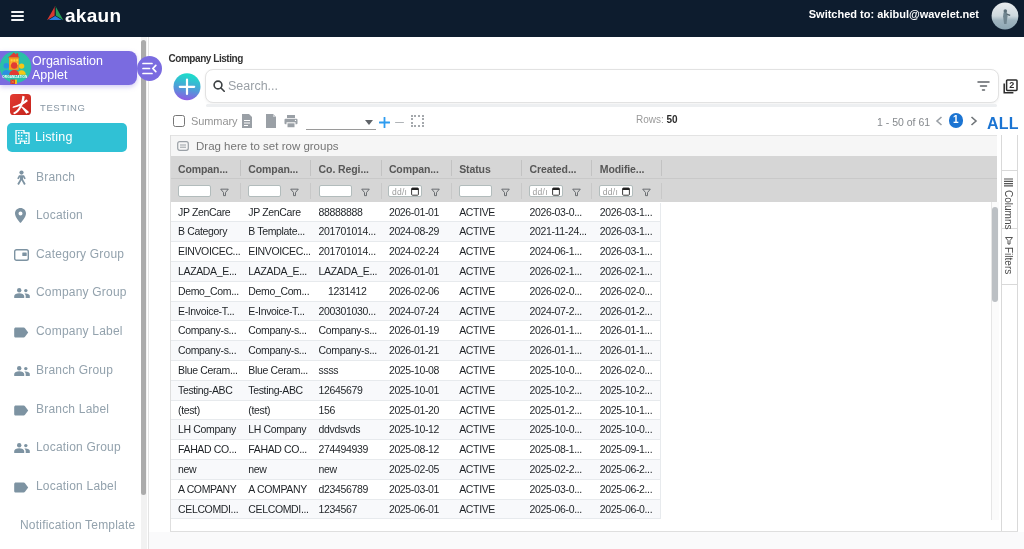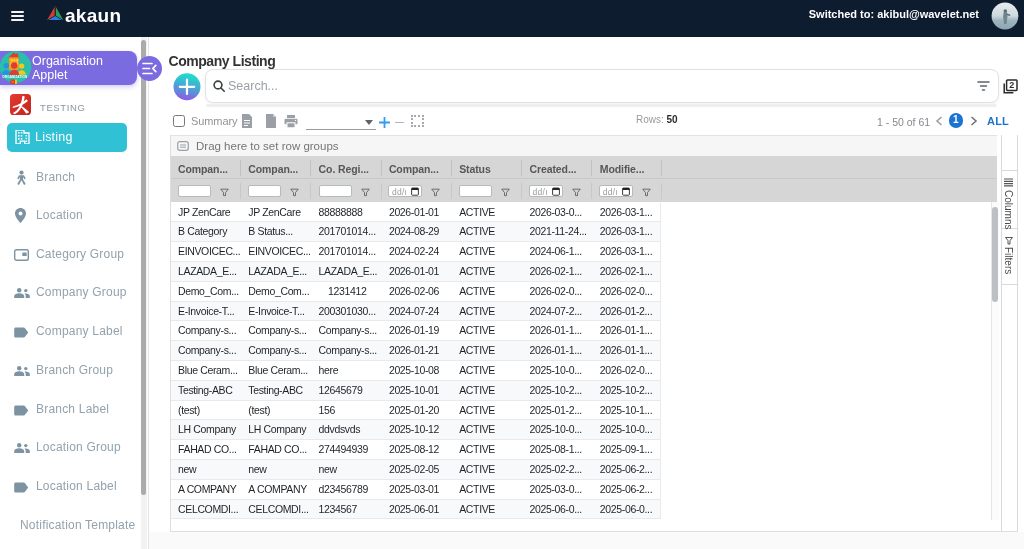--- a/index.html
+++ b/index.html
@@ -148,21 +148,21 @@
         <circle cx="11.8" cy="3.6" r="1.7"></circle>
         <path d="M11.8 6.4c-.5 0-1 .1-1.5.2.9.7 1.4 1.5 1.4 2.5V11h4.1V8.7c0-1.3-2-2.3-4-2.3z"></path>
       </g>
     </svg></div>
 <div class="abs sbtext" style="left:36px;top:440.0px">Location Group</div>
 <div class="abs" style="left:14px;top:479.0px"><svg width="15" height="11" viewBox="0 0 15 11">
       <path fill="#7d93a2" d="M1.8 0.5h7.9c.5 0 1 .25 1.3.65l3.2 4.35-3.2 4.35c-.3.4-.8.65-1.3.65H1.8c-.9 0-1.6-.7-1.6-1.6V2.1C.2 1.2.9.5 1.8.5z"></path>
     </svg></div>
 <div class="abs sbtext" style="left:36px;top:479.0px">Location Label</div>
 <div class="abs sbtext" style="left:20px;top:517.5px">Notification Template</div>
-<div class="abs" style="left:168.5px;top:52.5px;font-size:14px;font-weight:bold;color:#333;letter-spacing:-0.45px">Company Listing</div>
+<div class="abs" style="left:168.5px;top:52.5px;font-size:10px;font-weight:bold;color:#333;letter-spacing:-0.45px">Company Listing</div>
 <svg class="abs" style="left:172.5px;top:72.5px" width="28" height="28" viewBox="0 0 28 28">
 <defs>
       <linearGradient id="pg" x1="0.15" y1="0" x2="-0.05" y2="1">
         <stop offset="0" stop-color="#1fd9cb"></stop>
         <stop offset=".5" stop-color="#519ad9"></stop>
         <stop offset="1" stop-color="#9e4be6"></stop>
       </linearGradient>
     </defs>
 <circle cx="14" cy="13.8" r="13.5" fill="url(#pg)"></circle>
 <path d="M14 6.6v14.4M6.8 13.8h14.4" stroke="#fff" stroke-width="2.2" stroke-linecap="round"></path>
@@ -213,21 +213,21 @@
 <div class="abs" style="left:411px;top:115px;width:13px;height:12px;border:2px dotted #a5a9ad"></div>
 <div class="abs" style="left:636px;top:113.5px;font-size:10px;color:#9a9a9a">Rows: <span style="color:#2b2b2b;font-weight:bold">50</span></div>
 <div class="abs" style="left:877px;top:115.5px;font-size:10.5px;color:#85898d;white-space:nowrap">1 - 50 of 61</div>
 <svg class="abs" style="left:935px;top:116px" width="8" height="10" viewBox="0 0 8 10">
     <path d="M6.5 1 2 5l4.5 4" fill="none" stroke="#9aa0a6" stroke-width="1.6"></path>
   </svg>
 <div class="abs" style="left:948.5px;top:113px;width:14.5px;height:14.5px;border-radius:50%;background:#1b74d2;color:#fff;font-size:10px;font-weight:bold;text-align:center;line-height:14.5px">1</div>
 <svg class="abs" style="left:970px;top:116px" width="8" height="10" viewBox="0 0 8 10">
     <path d="M1.5 1 6 5l-4.5 4" fill="none" stroke="#707579" stroke-width="1.6"></path>
   </svg>
-<div class="abs" style="left:987px;top:115px;font-size:11px;font-weight:bold;color:#1b74d2;letter-spacing:.2px">ALL</div>
+<div class="abs" style="left:987px;top:115px;font-size:16px;font-weight:bold;color:#1b74d2;letter-spacing:.2px">ALL</div>
 <div class="abs" style="left:170px;top:134.5px;width:826.5px;height:21px;background:#f6f6f6;border-top:1px solid #e3e3e3"></div>
 <svg class="abs" style="left:176.5px;top:140.5px" width="12" height="10" viewBox="0 0 12 10">
     <rect x="0.7" y="0.7" width="10.6" height="8.6" rx="2" fill="none" stroke="#9aa0a6" stroke-width="1.2"></rect>
     <path d="M3 4h6M3 6.2h6" stroke="#9aa0a6" stroke-width="1"></path>
   </svg>
 <div class="abs" style="left:196px;top:139.5px;font-size:11.5px;color:#757575">Drag here to set row groups</div>
 <div class="abs" style="left:170px;top:155.5px;width:826.5px;height:46px;background:#d6d6d6"></div>
 <div class="abs" style="left:170px;top:178px;width:826.5px;height:1px;background:#c9c9c9"></div>
 <div class="abs" style="left:178px;top:163px;font-size:10.5px;font-weight:bold;letter-spacing:-0.1px;color:#575757">Compan...</div>
 <div class="abs" style="left:248.3px;top:163px;font-size:10.5px;font-weight:bold;letter-spacing:-0.1px;color:#575757">Compan...</div>
@@ -296,21 +296,21 @@
 <div class="abs" style="left:170px;top:202.60px;width:491px;height:19.80px;background:#fff;border-bottom:1px solid #e7eaed;border-right:1px solid #e7eaed"></div>
 <div class="abs cellt" style="left:178px;top:202.60px">JP ZenCare</div>
 <div class="abs cellt" style="left:248.3px;top:202.60px">JP ZenCare</div>
 <div class="abs cellt" style="left:318.6px;top:202.60px">88888888</div>
 <div class="abs cellt" style="left:388.9px;top:202.60px">2026-01-01</div>
 <div class="abs cellt" style="left:459.2px;top:202.60px">ACTIVE</div>
 <div class="abs cellt" style="left:529.5px;top:202.60px">2026-03-0...</div>
 <div class="abs cellt" style="left:599.8px;top:202.60px">2026-03-1...</div>
 <div class="abs" style="left:170px;top:222.40px;width:491px;height:19.80px;background:#f8f9fb;border-bottom:1px solid #e7eaed;border-right:1px solid #e7eaed"></div>
 <div class="abs cellt" style="left:178px;top:222.40px">B Category</div>
-<div class="abs cellt" style="left:248.3px;top:222.40px">B Status...</div>
+<div class="abs cellt" style="left:248.3px;top:222.40px">B Template...</div>
 <div class="abs cellt" style="left:318.6px;top:222.40px">201701014...</div>
 <div class="abs cellt" style="left:388.9px;top:222.40px">2024-08-29</div>
 <div class="abs cellt" style="left:459.2px;top:222.40px">ACTIVE</div>
 <div class="abs cellt" style="left:529.5px;top:222.40px">2021-11-24...</div>
 <div class="abs cellt" style="left:599.8px;top:222.40px">2026-03-1...</div>
 <div class="abs" style="left:170px;top:242.20px;width:491px;height:19.80px;background:#fff;border-bottom:1px solid #e7eaed;border-right:1px solid #e7eaed"></div>
 <div class="abs cellt" style="left:178px;top:242.20px">EINVOICEC...</div>
 <div class="abs cellt" style="left:248.3px;top:242.20px">EINVOICEC...</div>
 <div class="abs cellt" style="left:318.6px;top:242.20px">201701014...</div>
 <div class="abs cellt" style="left:388.9px;top:242.20px">2024-02-24</div>
@@ -353,21 +353,21 @@
 <div class="abs cellt" style="left:178px;top:341.20px">Company-s...</div>
 <div class="abs cellt" style="left:248.3px;top:341.20px">Company-s...</div>
 <div class="abs cellt" style="left:318.6px;top:341.20px">Company-s...</div>
 <div class="abs cellt" style="left:388.9px;top:341.20px">2026-01-21</div>
 <div class="abs cellt" style="left:459.2px;top:341.20px">ACTIVE</div>
 <div class="abs cellt" style="left:529.5px;top:341.20px">2026-01-1...</div>
 <div class="abs cellt" style="left:599.8px;top:341.20px">2026-01-1...</div>
 <div class="abs" style="left:170px;top:361.00px;width:491px;height:19.80px;background:#fff;border-bottom:1px solid #e7eaed;border-right:1px solid #e7eaed"></div>
 <div class="abs cellt" style="left:178px;top:361.00px">Blue Ceram...</div>
 <div class="abs cellt" style="left:248.3px;top:361.00px">Blue Ceram...</div>
-<div class="abs cellt" style="left:318.6px;top:361.00px">here</div>
+<div class="abs cellt" style="left:318.6px;top:361.00px">ssss</div>
 <div class="abs cellt" style="left:388.9px;top:361.00px">2025-10-08</div>
 <div class="abs cellt" style="left:459.2px;top:361.00px">ACTIVE</div>
 <div class="abs cellt" style="left:529.5px;top:361.00px">2025-10-0...</div>
 <div class="abs cellt" style="left:599.8px;top:361.00px">2026-02-0...</div>
 <div class="abs" style="left:170px;top:380.80px;width:491px;height:19.80px;background:#f8f9fb;border-bottom:1px solid #e7eaed;border-right:1px solid #e7eaed"></div>
 <div class="abs cellt" style="left:178px;top:380.80px">Testing-ABC</div>
 <div class="abs cellt" style="left:248.3px;top:380.80px">Testing-ABC</div>
 <div class="abs cellt" style="left:318.6px;top:380.80px">12645679</div>
 <div class="abs cellt" style="left:388.9px;top:380.80px">2025-10-01</div>
 <div class="abs cellt" style="left:459.2px;top:380.80px">ACTIVE</div>

